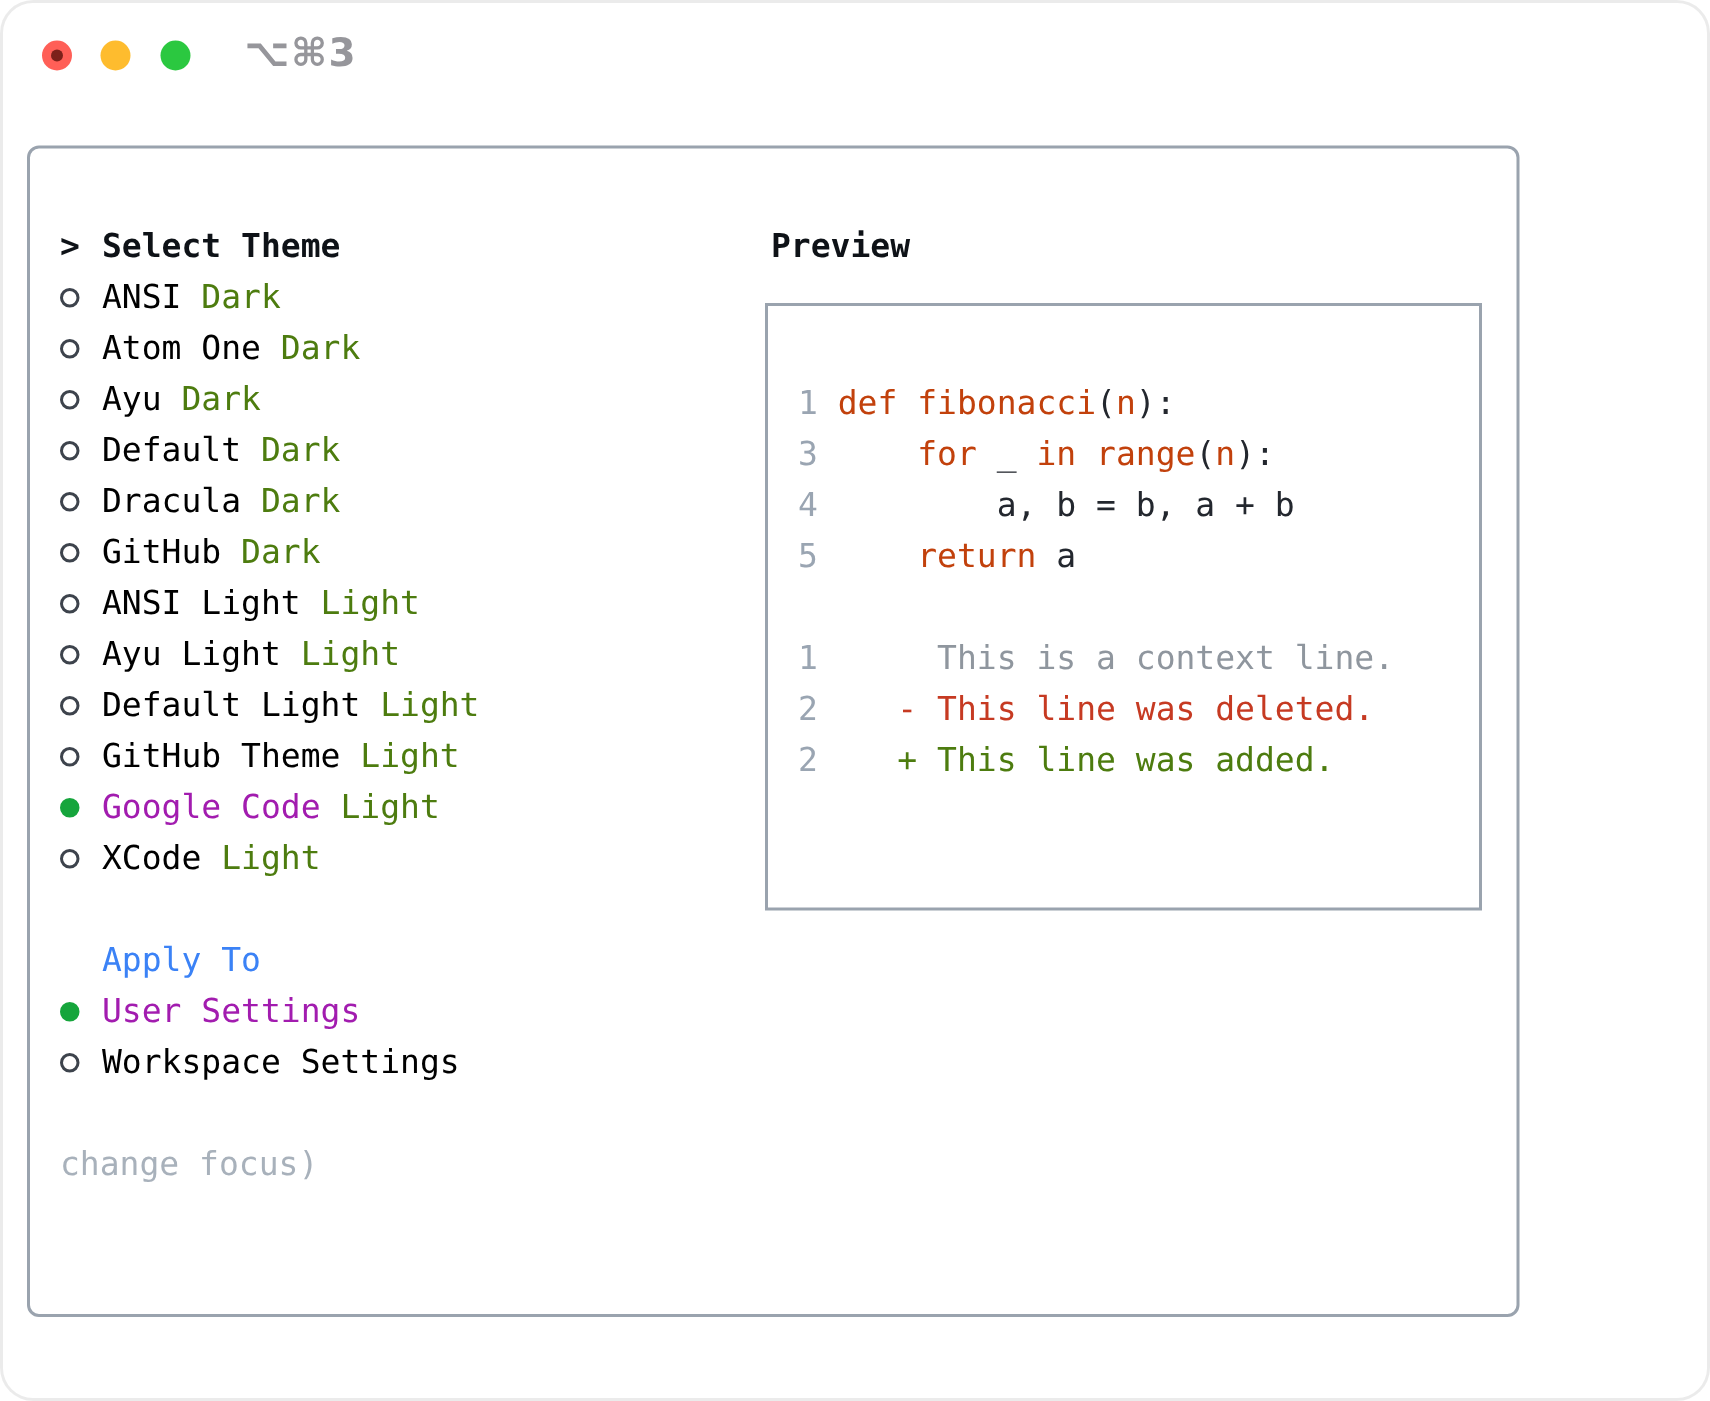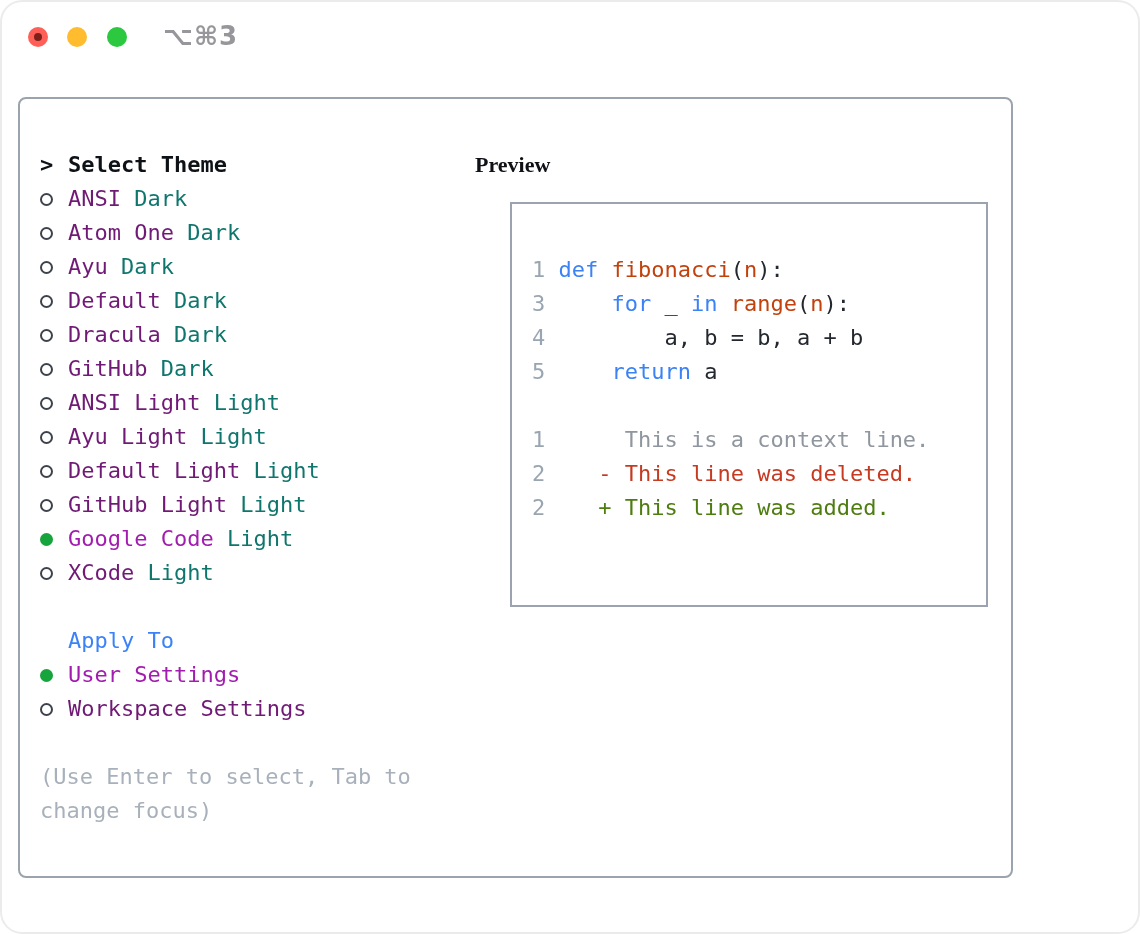--- a/index.html
+++ b/index.html
@@ -31,36 +31,36 @@
   .row{height:34px;line-height:34px;font-size:22px;white-space:pre;display:flex;align-items:center;}
   .left-col{position:absolute;left:20px;top:49px;}
   .marker{width:28px;display:inline-block;flex:0 0 28px;}
   .hdr{font-weight:700;color:#0e1217;}
   .hdr .marker{color:#0e1217;}
   .radio{
     width:13px;height:13px;border-radius:50%;border:2px solid #3d434c;
     box-sizing:border-box;display:inline-block;margin-top:1px;
   }
   .radio.sel{background:#16a53c;border-color:#16a53c;}
-  .item-name{color:#701a75;}
+  .item-name{color:#000000;}
   .item-name.sel{color:#a21caf;}
-  .item-variant{color:#0f766e;text-align:center;}
+  .item-variant{color:#4d7c0f;text-align:center;}
   .spacer{height:34px;}
   .subhdr{color:#3b82f6;}
   .help{font-size:22px;line-height:34px;color:#a8b1bb;white-space:pre;}
   
-  .right-col{position:absolute;left:455px;top:49px;font-family:Liberation Serif, serif;}
+  .right-col{position:absolute;left:494px;top:49px;}
   .preview-box{
     position:absolute;left:490px;top:103px;width:478px;height:405px;
     border:2px solid #9aa3ae;background:#ffffff;box-sizing:border-box;
     padding:49px 0 0 20px;overflow:hidden;
   }
   .crow{height:34px;line-height:34px;font-size:22px;white-space:pre;}
   .lnum{color:#9aa5b2;}
-  .tok-kwd{color:#3b82f6;text-align:right;}
+  .tok-kwd{color:#c2410c;text-align:right;}
   .tok-fn{color:#c2410c;}
   .tok-lit{color:#076769;}
   .tok-pln{color:#23272e;}
   .diff-context{color:#8f969e;margin-top:20px;}
   .diff-deleted{color:#c63a22;}
   .diff-added{color:#4d7c0f;}
 </style>
 </head>
 <body>
 
@@ -84,34 +84,33 @@
       <div id="theme-items">
           <div class="row"><span class="marker"><span class="radio"></span></span><span class="item-name">ANSI</span><span class="item-variant"> Dark</span></div>
           <div class="row"><span class="marker"><span class="radio"></span></span><span class="item-name">Atom One</span><span class="item-variant"> Dark</span></div>
           <div class="row"><span class="marker"><span class="radio"></span></span><span class="item-name">Ayu</span><span class="item-variant"> Dark</span></div>
           <div class="row"><span class="marker"><span class="radio"></span></span><span class="item-name">Default</span><span class="item-variant"> Dark</span></div>
           <div class="row"><span class="marker"><span class="radio"></span></span><span class="item-name">Dracula</span><span class="item-variant"> Dark</span></div>
           <div class="row"><span class="marker"><span class="radio"></span></span><span class="item-name">GitHub</span><span class="item-variant"> Dark</span></div>
           <div class="row"><span class="marker"><span class="radio"></span></span><span class="item-name">ANSI Light</span><span class="item-variant"> Light</span></div>
           <div class="row"><span class="marker"><span class="radio"></span></span><span class="item-name">Ayu Light</span><span class="item-variant"> Light</span></div>
           <div class="row"><span class="marker"><span class="radio"></span></span><span class="item-name">Default Light</span><span class="item-variant"> Light</span></div>
-          <div class="row"><span class="marker"><span class="radio"></span></span><span class="item-name">GitHub Light</span><span class="item-variant"> Light</span></div>
+          <div class="row"><span class="marker"><span class="radio"></span></span><span class="item-name">GitHub Theme</span><span class="item-variant"> Light</span></div>
           <div class="row"><span class="marker"><span class="radio sel"></span></span><span class="item-name sel">Google Code</span><span class="item-variant"> Light</span></div>
           <div class="row"><span class="marker"><span class="radio"></span></span><span class="item-name">XCode</span><span class="item-variant"> Light</span></div>
         </div>
       <div class="spacer"></div>
       <div class="row subhdr">
         <span class="marker"></span><span>Apply To</span>
       </div>
       <div id="apply-items">
           <div class="row"><span class="marker"><span class="radio sel"></span></span><span class="item-name sel">User Settings</span></div>
           <div class="row"><span class="marker"><span class="radio"></span></span><span class="item-name">Workspace Settings</span></div>
         </div>
       <div class="spacer"></div>
-      <div class="help">(Use Enter to select, Tab to</div>
       <div class="help">change focus)</div>
     </div>
 
     <div class="right-col">
       <div class="row hdr">
         <span>Preview</span>
       </div>
     </div>
 
     <div class="preview-box">

